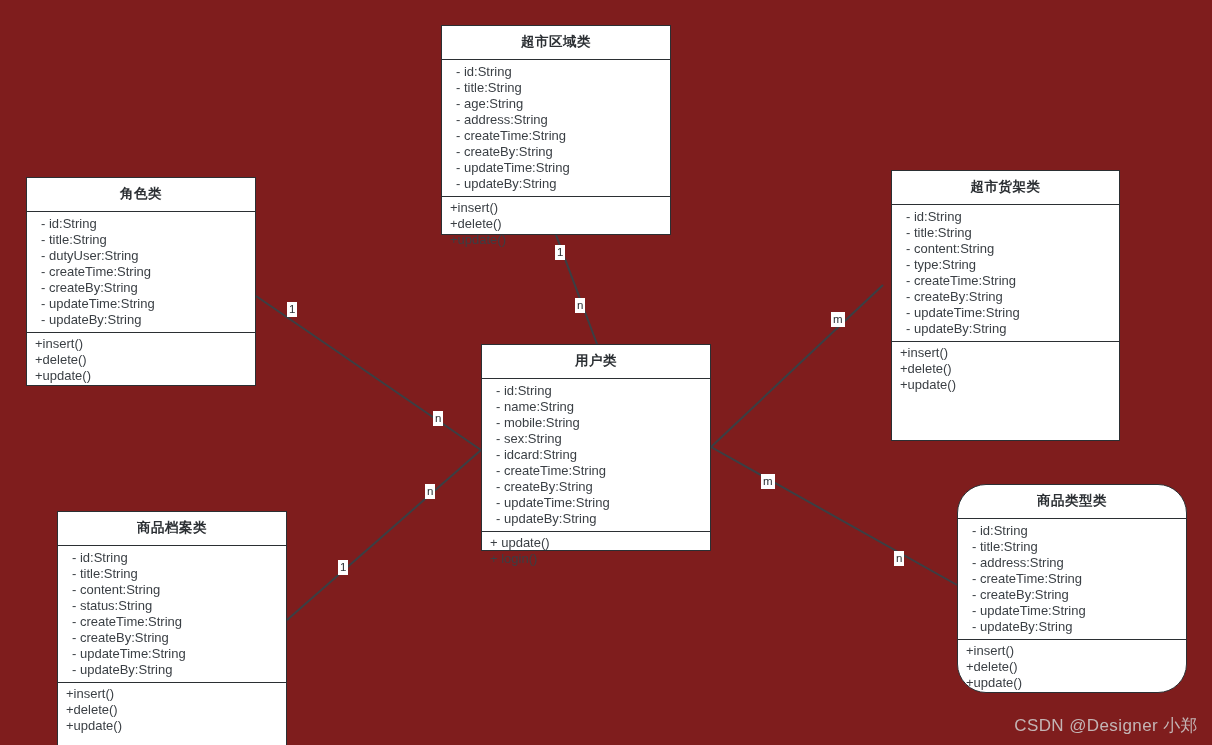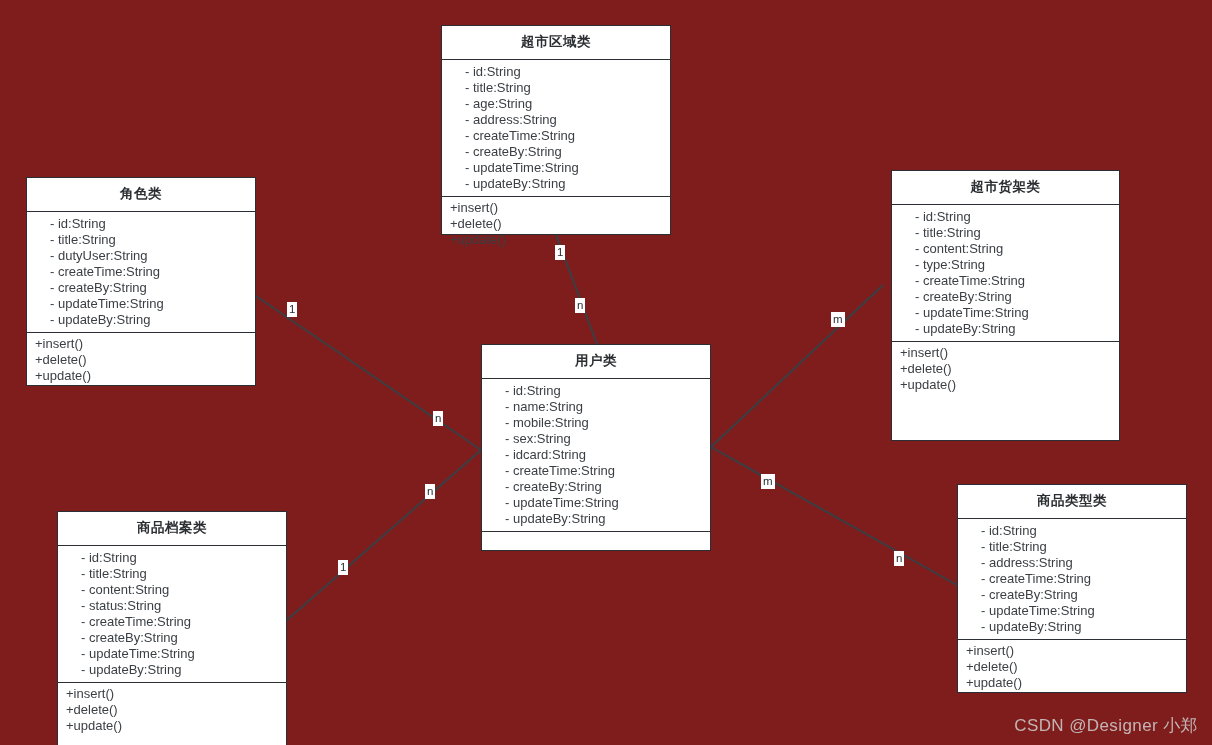--- a/index.html
+++ b/index.html
@@ -34,21 +34,21 @@
     text-align: center;
     font-size: 13.5px;
     font-weight: bold;
     padding: 9px 4px 9px 4px;
     border-bottom: 1px solid #2b2f33;
     line-height: 1.1;
     letter-spacing: 0.5px;
   }
   .class-attrs {
     border-bottom: 1px solid #2b2f33;
-    padding: 4px 0 4px 13px;
+    padding: 4px 0 4px 4px;
   }
   .class-ops {
     padding: 3px 0 4px 0;
   }
   .member {
     font-size: 13px;
     line-height: 16px;
     padding: 0 0 0 10px;
     white-space: pre;
     color: #3a3f44;
@@ -149,40 +149,44 @@
           <div class="member">- id:String</div>
           <div class="member">- name:String</div>
           <div class="member">- mobile:String</div>
           <div class="member">- sex:String</div>
           <div class="member">- idcard:String</div>
           <div class="member">- createTime:String</div>
           <div class="member">- createBy:String</div>
           <div class="member">- updateTime:String</div>
           <div class="member">- updateBy:String</div>
         </div>
+        <div class="class-ops">
+          <div class="member">+ update()</div>
+          <div class="member">+ login()</div>
+        </div>
       </div>
       <div class="uml-class" style="left: 57px; top: 511px; width: 230px; height: 267px;">
         <div class="class-title">商品档案类</div>
         <div class="class-attrs">
           <div class="member">- id:String</div>
           <div class="member">- title:String</div>
           <div class="member">- content:String</div>
           <div class="member">- status:String</div>
           <div class="member">- createTime:String</div>
           <div class="member">- createBy:String</div>
           <div class="member">- updateTime:String</div>
           <div class="member">- updateBy:String</div>
         </div>
         <div class="class-ops">
           <div class="member">+insert()</div>
           <div class="member">+delete()</div>
           <div class="member">+update()</div>
         </div>
       </div>
-      <div class="uml-class" style="left: 957px; top: 484px; width: 230px; height: 209px;">
+      <div class="uml-class" style="left: 957px; top: 484px; width: 230px; height: 209px; border-radius: 29px;">
         <div class="class-title">商品类型类</div>
         <div class="class-attrs">
           <div class="member">- id:String</div>
           <div class="member">- title:String</div>
           <div class="member">- address:String</div>
           <div class="member">- createTime:String</div>
           <div class="member">- createBy:String</div>
           <div class="member">- updateTime:String</div>
           <div class="member">- updateBy:String</div>
         </div>

